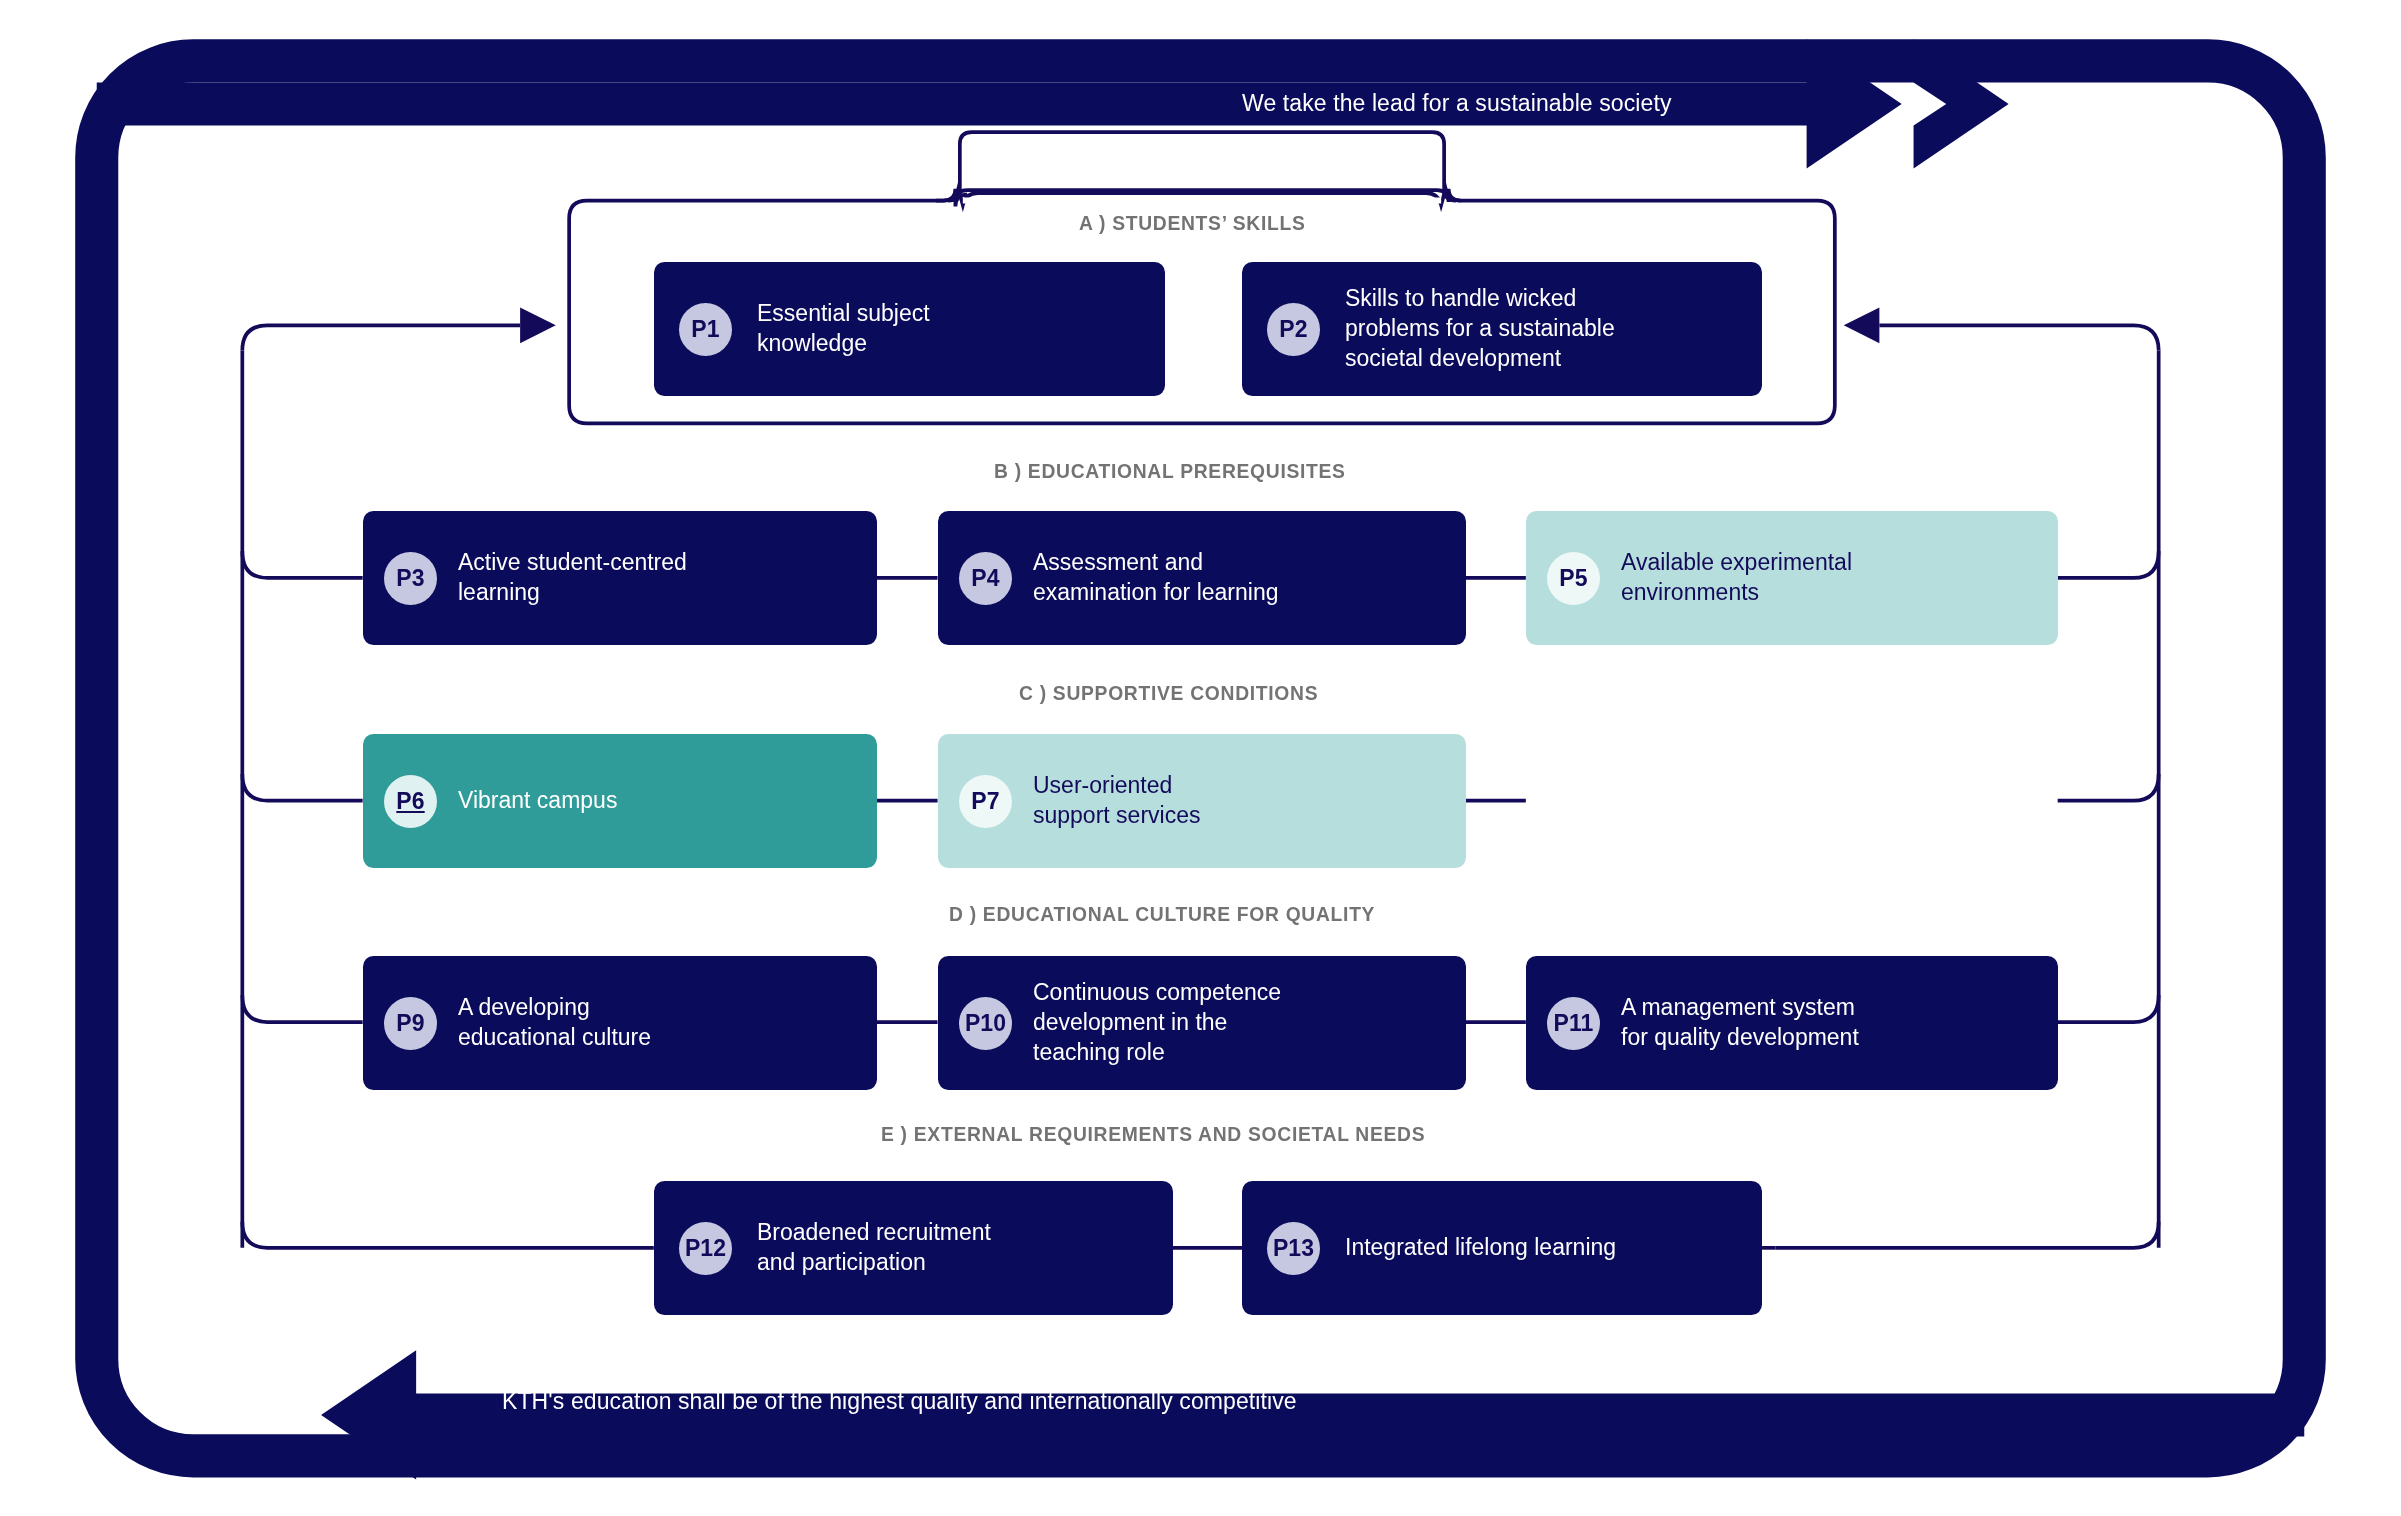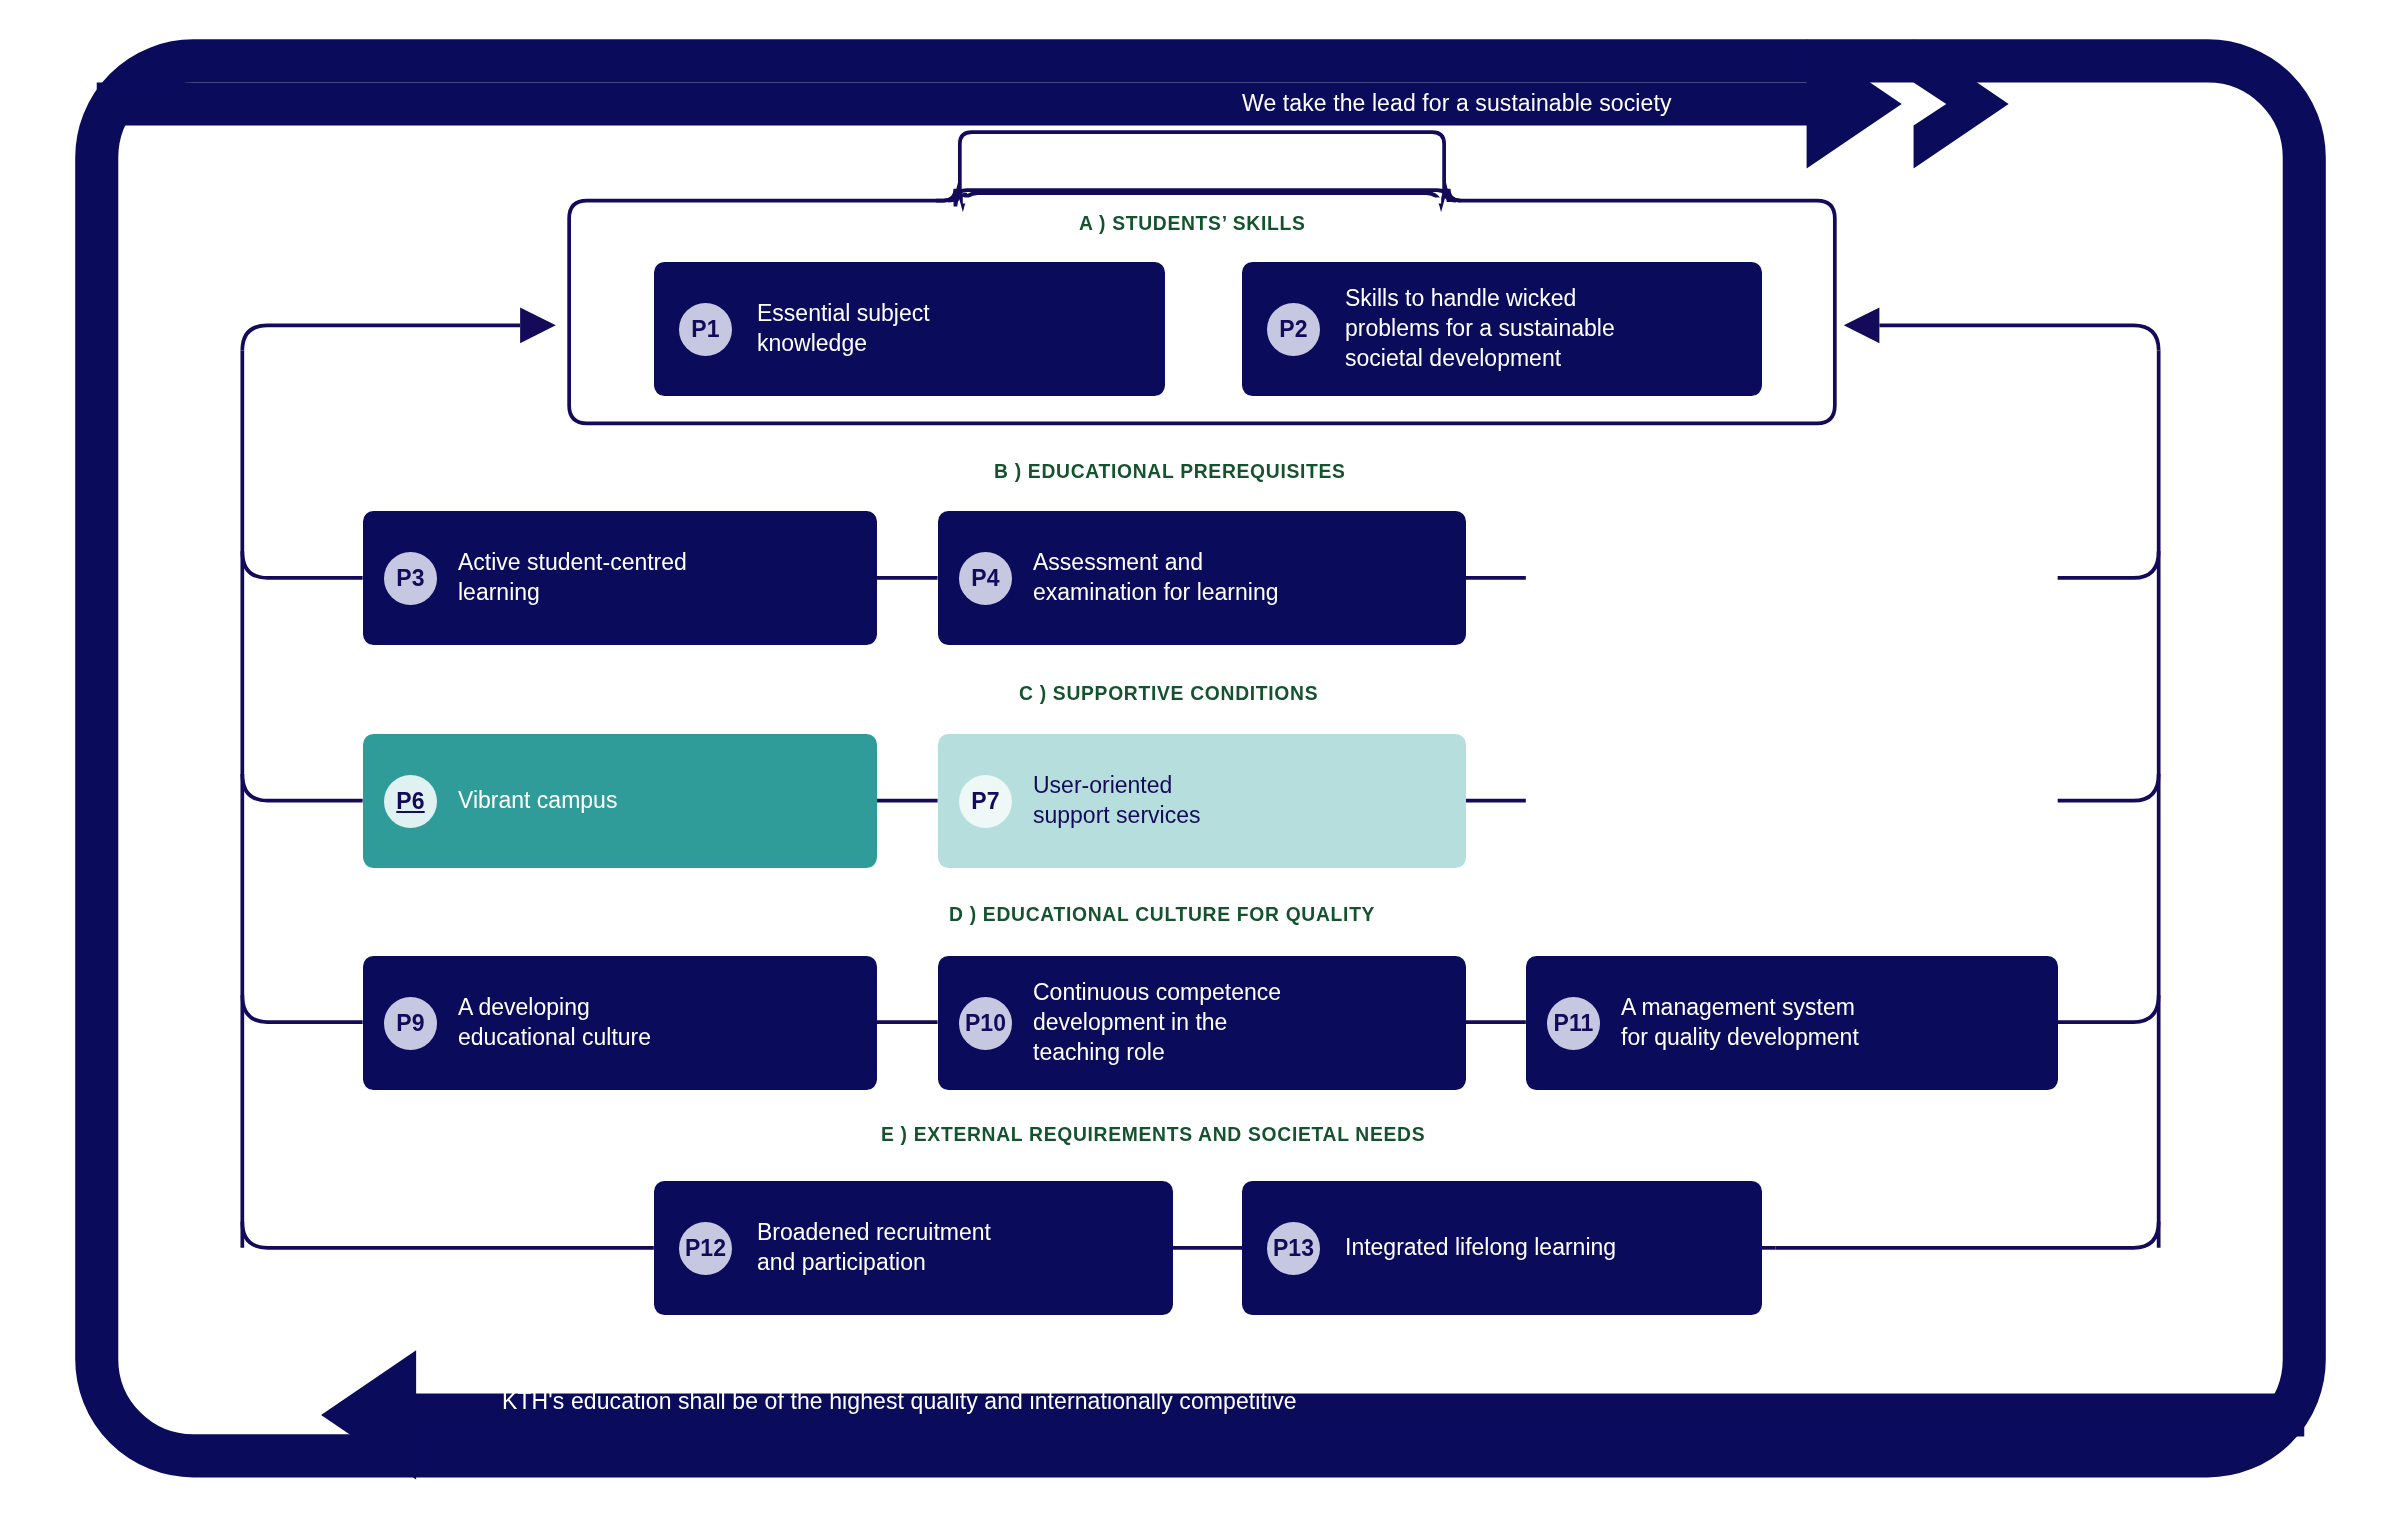--- a/index.html
+++ b/index.html
@@ -38,21 +38,21 @@
     font-weight: 400;
     letter-spacing: 0.1px;
     white-space: nowrap;
   }
   #top-banner-text  { left: 1242px; top: 90px; }
   #bottom-banner-text { left: 502px; top: 1388px; }
 
   
   .section-heading {
     position: absolute;
-    color: #14532d;
+    color: #737373;
     font-size: 19.3px;
     font-weight: 700;
     letter-spacing: 0.7px;
     white-space: nowrap;
   }
   #heading-a { left: 1079px; top: 213px; }
   #heading-b { left: 994px; top: 461px; }
   #heading-c { left: 1019px; top: 683px; }
   #heading-d { left: 949px; top: 904px; }
   #heading-e { left: 881px; top: 1124px; }
@@ -239,20 +239,25 @@
     <div class="ptext">Active student-centred
 learning</div>
   </div>
 
   <div class="pbox v-navy" style="left:938px; top:511px; width:528px; height:134px; padding:0 21px; gap:21px;">
     <div class="badge">P4</div>
     <div class="ptext">Assessment and
 examination for learning</div>
   </div>
 
+  <div class="pbox v-lightteal" style="left:1526px; top:511px; width:532px; height:134px; padding:0 21px; gap:21px;">
+    <div class="badge">P5</div>
+    <div class="ptext">Available experimental
+environments</div>
+  </div>
 
   <div class="pbox v-teal" style="left:363px; top:734px; width:514px; height:134px; padding:0 21px; gap:21px;">
     <div class="badge">P6</div>
     <div class="ptext">Vibrant campus</div>
   </div>
 
   <div class="pbox v-lightteal" style="left:938px; top:734px; width:528px; height:134px; padding:0 21px; gap:21px;">
     <div class="badge">P7</div>
     <div class="ptext">User-oriented
 support services</div>

